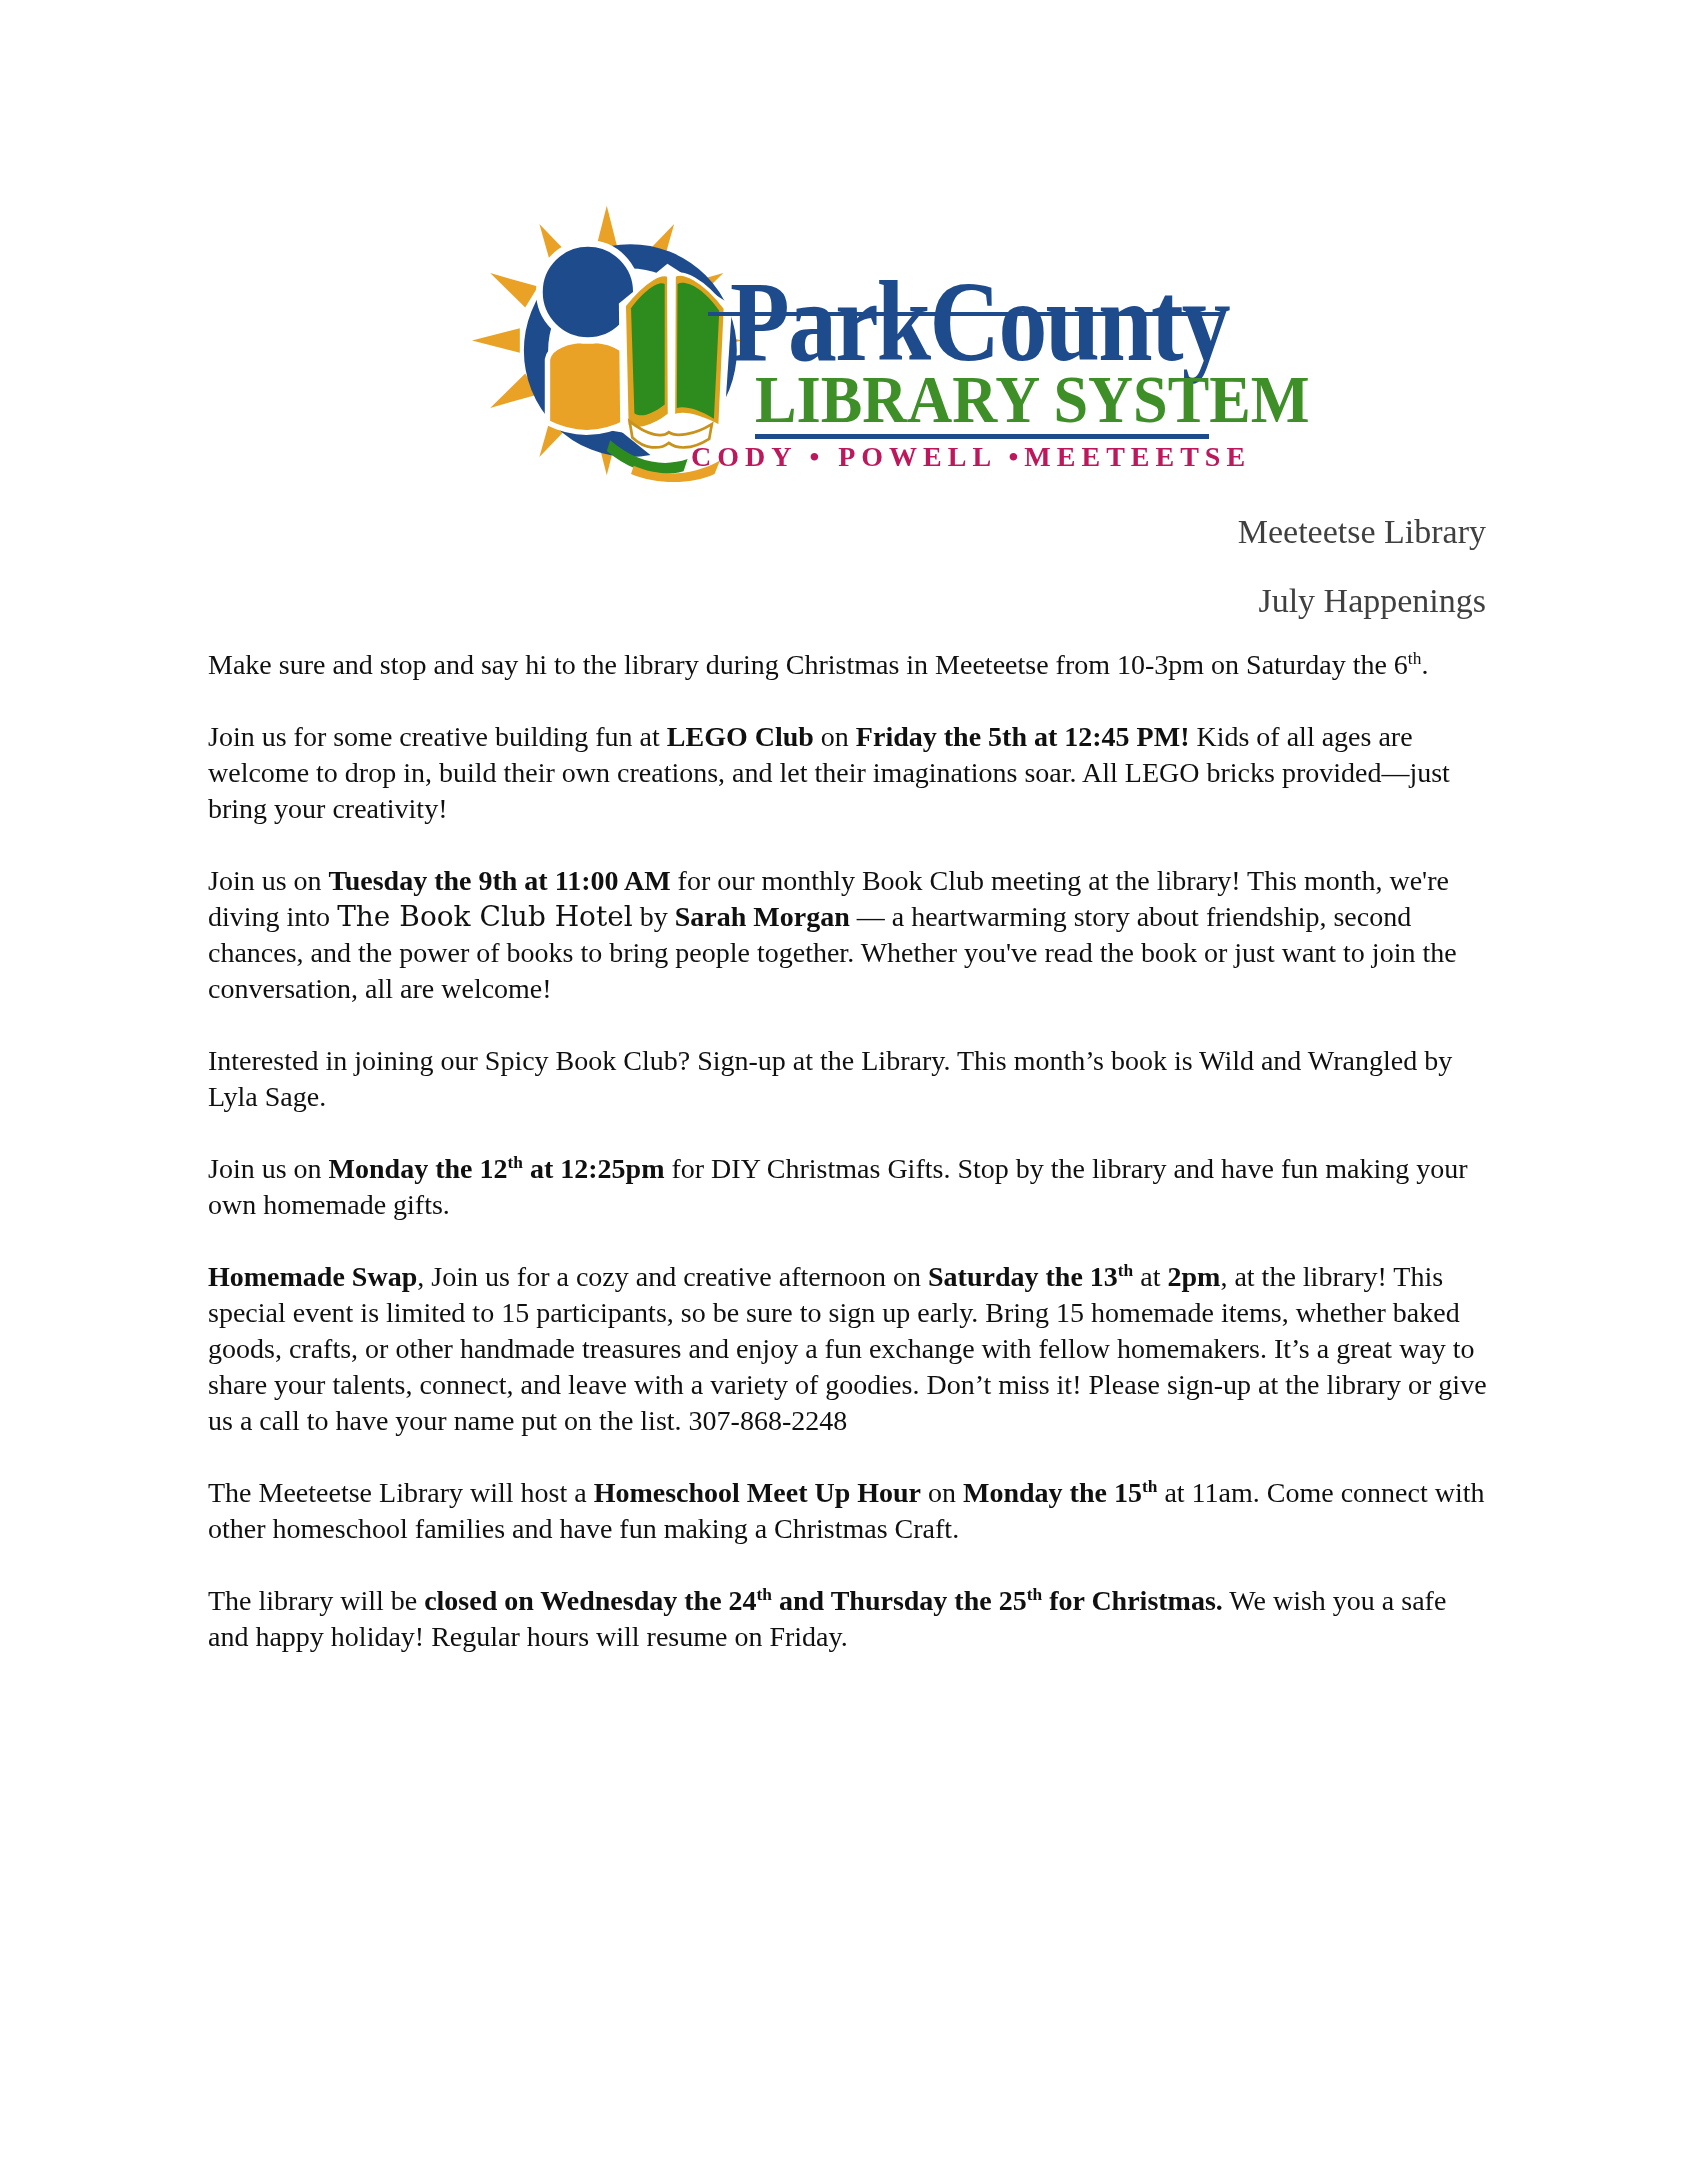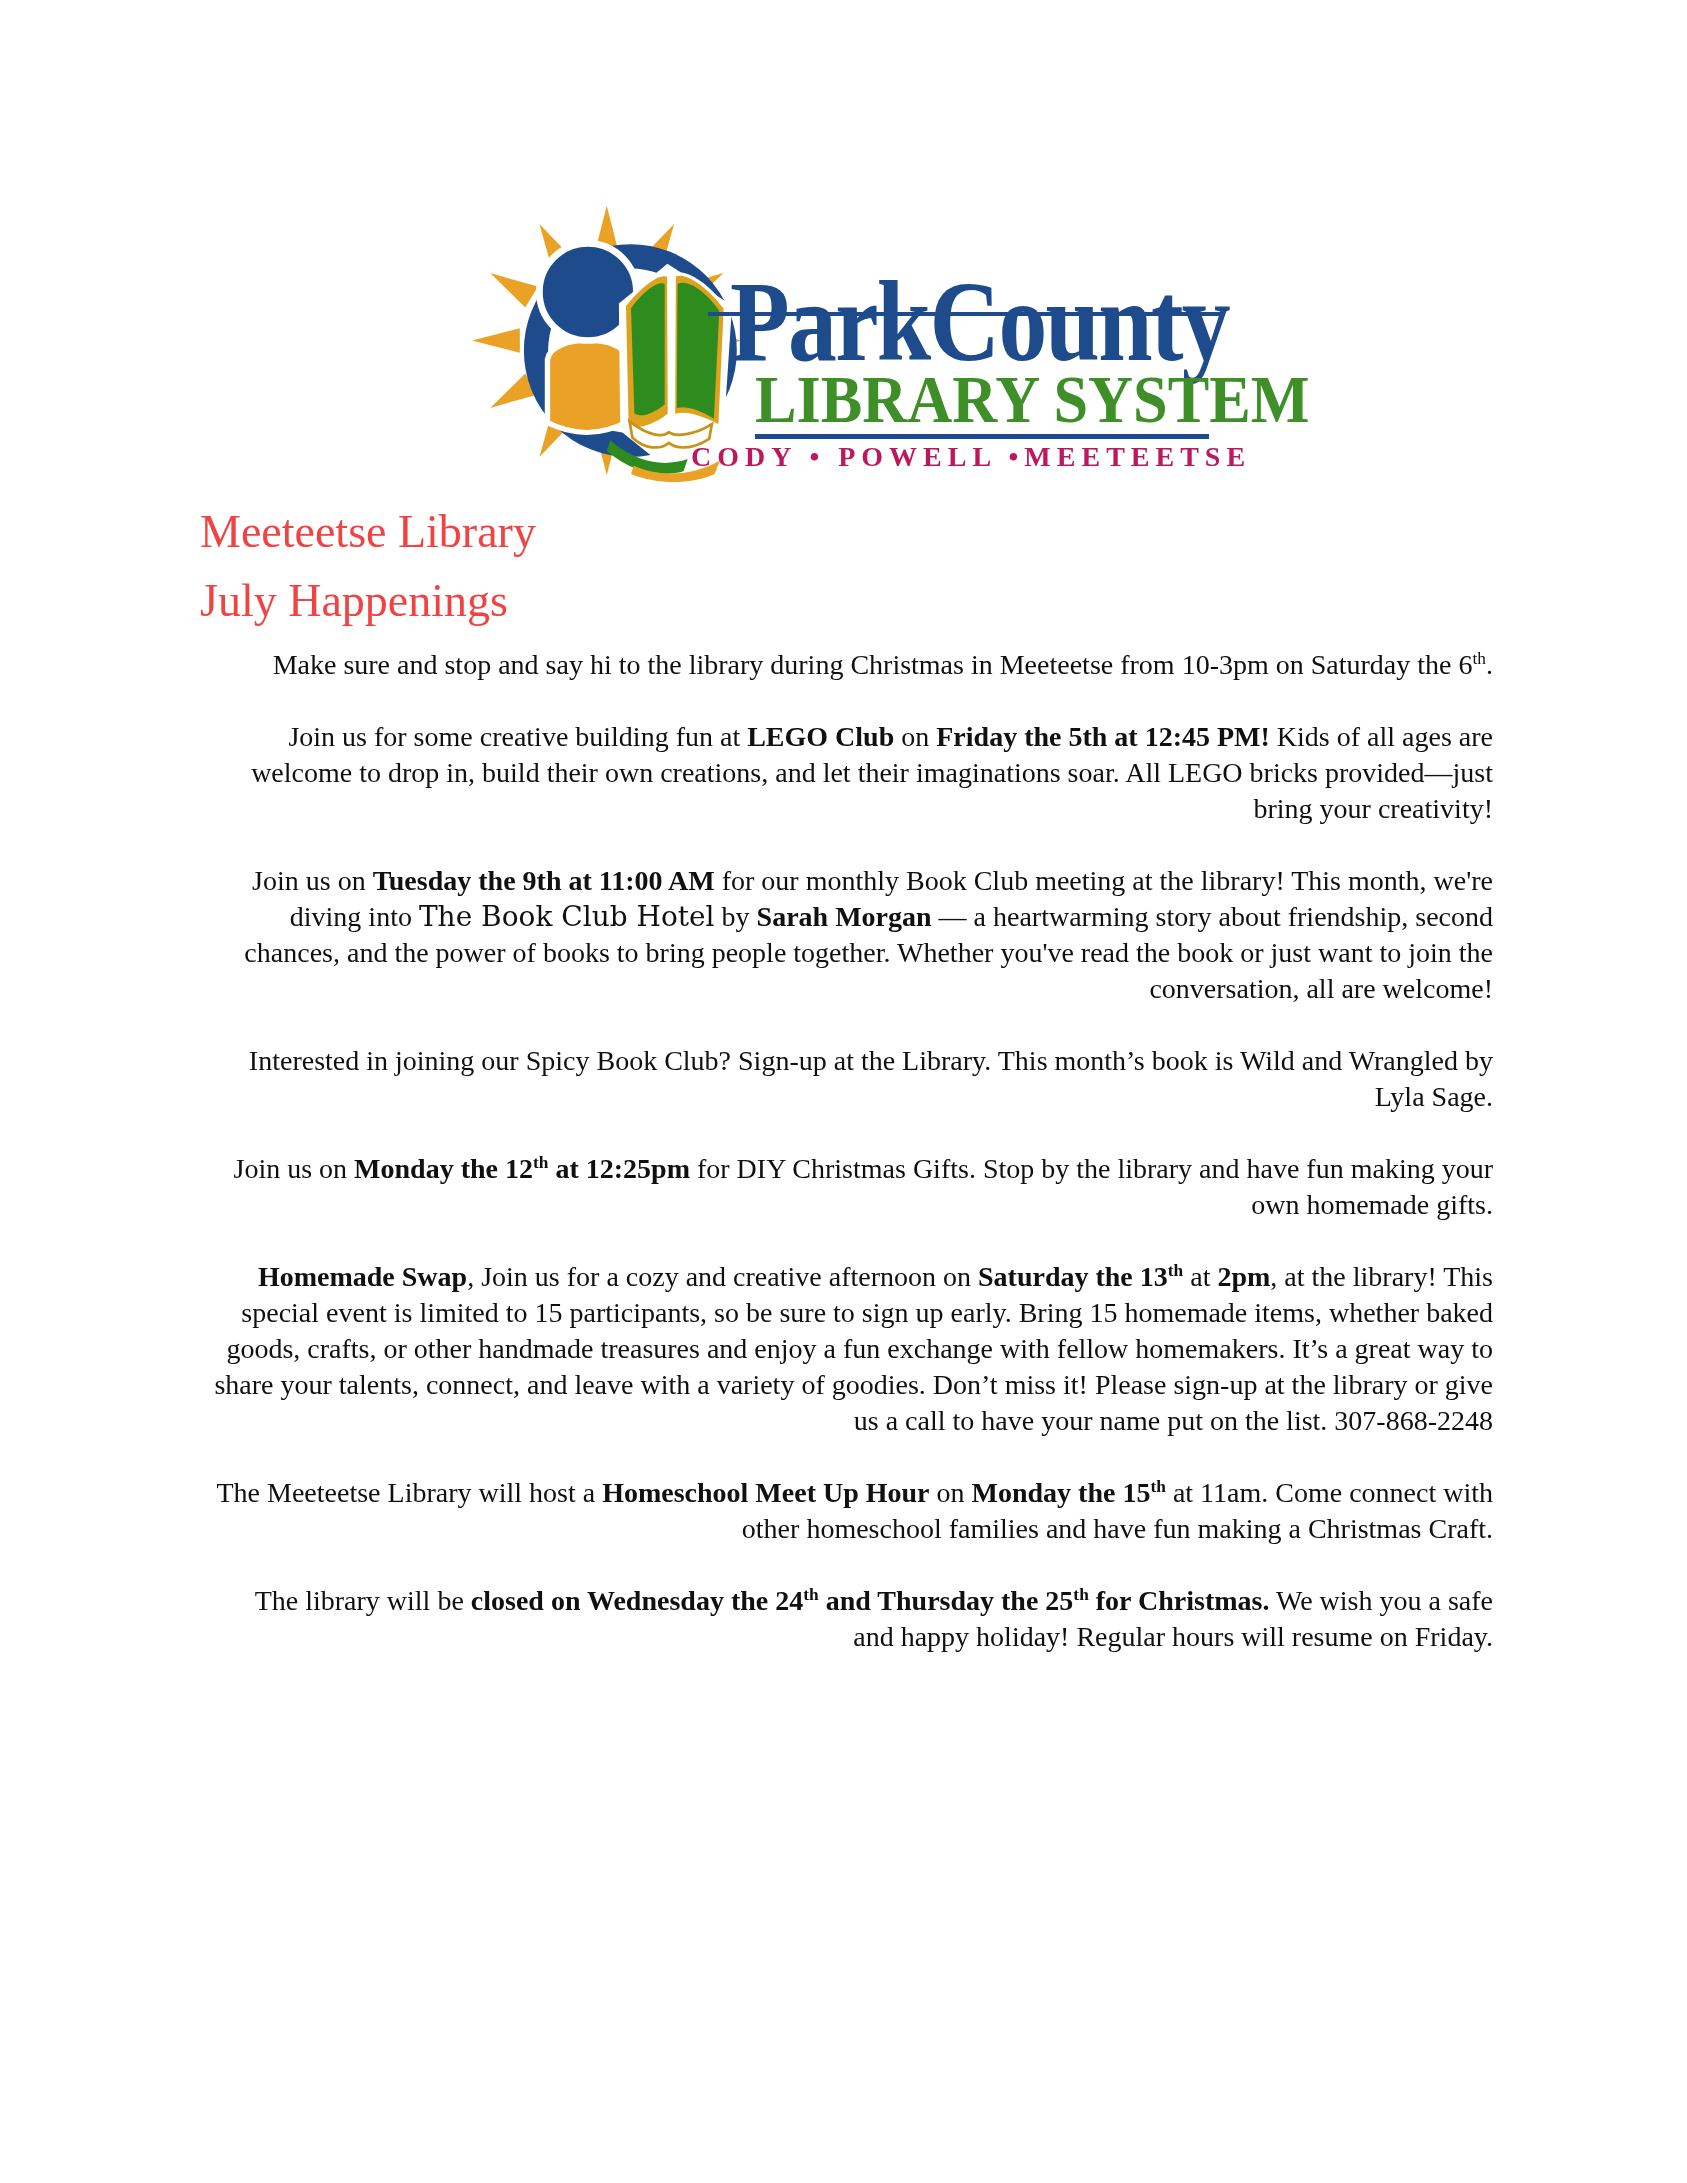--- a/index.html
+++ b/index.html
@@ -31,29 +31,29 @@
   .logo-rule{position:absolute;left:283px;top:235px;width:454px;height:4.7px;background:#1E4B8C;}
   .logo-locations{
     position:absolute;left:219px;top:244px;
     font-size:28px;line-height:1;font-weight:700;color:#be185d;
     letter-spacing:6px;white-space:nowrap;
   }
 
   
   .heading{
     position:absolute;left:200px;top:497px;width:1286px;
-    text-align:left;font-size:46px;line-height:69px;color:#ef4444;
+    text-align:right;font-size:34px;line-height:69px;color:#404040;
   }
 
   
   .content{
     position:absolute;left:207px;top:647px;width:1286px;
     font-size:28px;line-height:36px;
   }
-  .content p{margin:0 0 36px 1px;text-align:right;}
+  .content p{margin:0 0 36px 1px;}
   .content .b{font-weight:700;}
   .content .i{font-family:"DejaVu Serif", serif;}
   .content sup{font-size:0.62em;line-height:0;vertical-align:super;}
 </style>
 </head>
 <body>
 
 <div class="page">
 
   <div class="logo">

